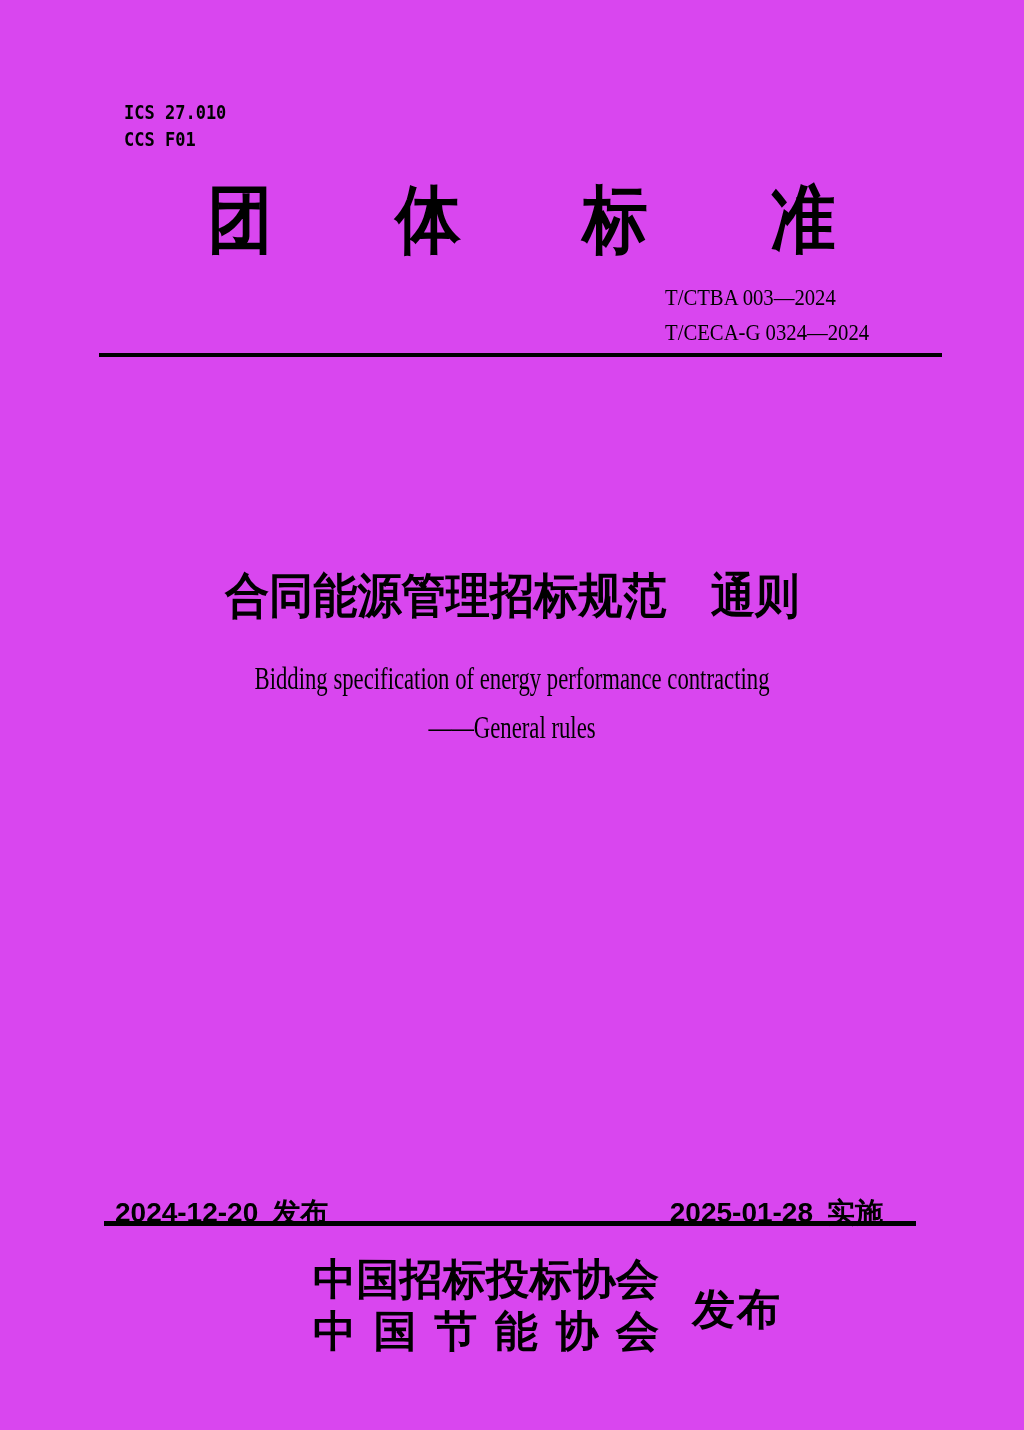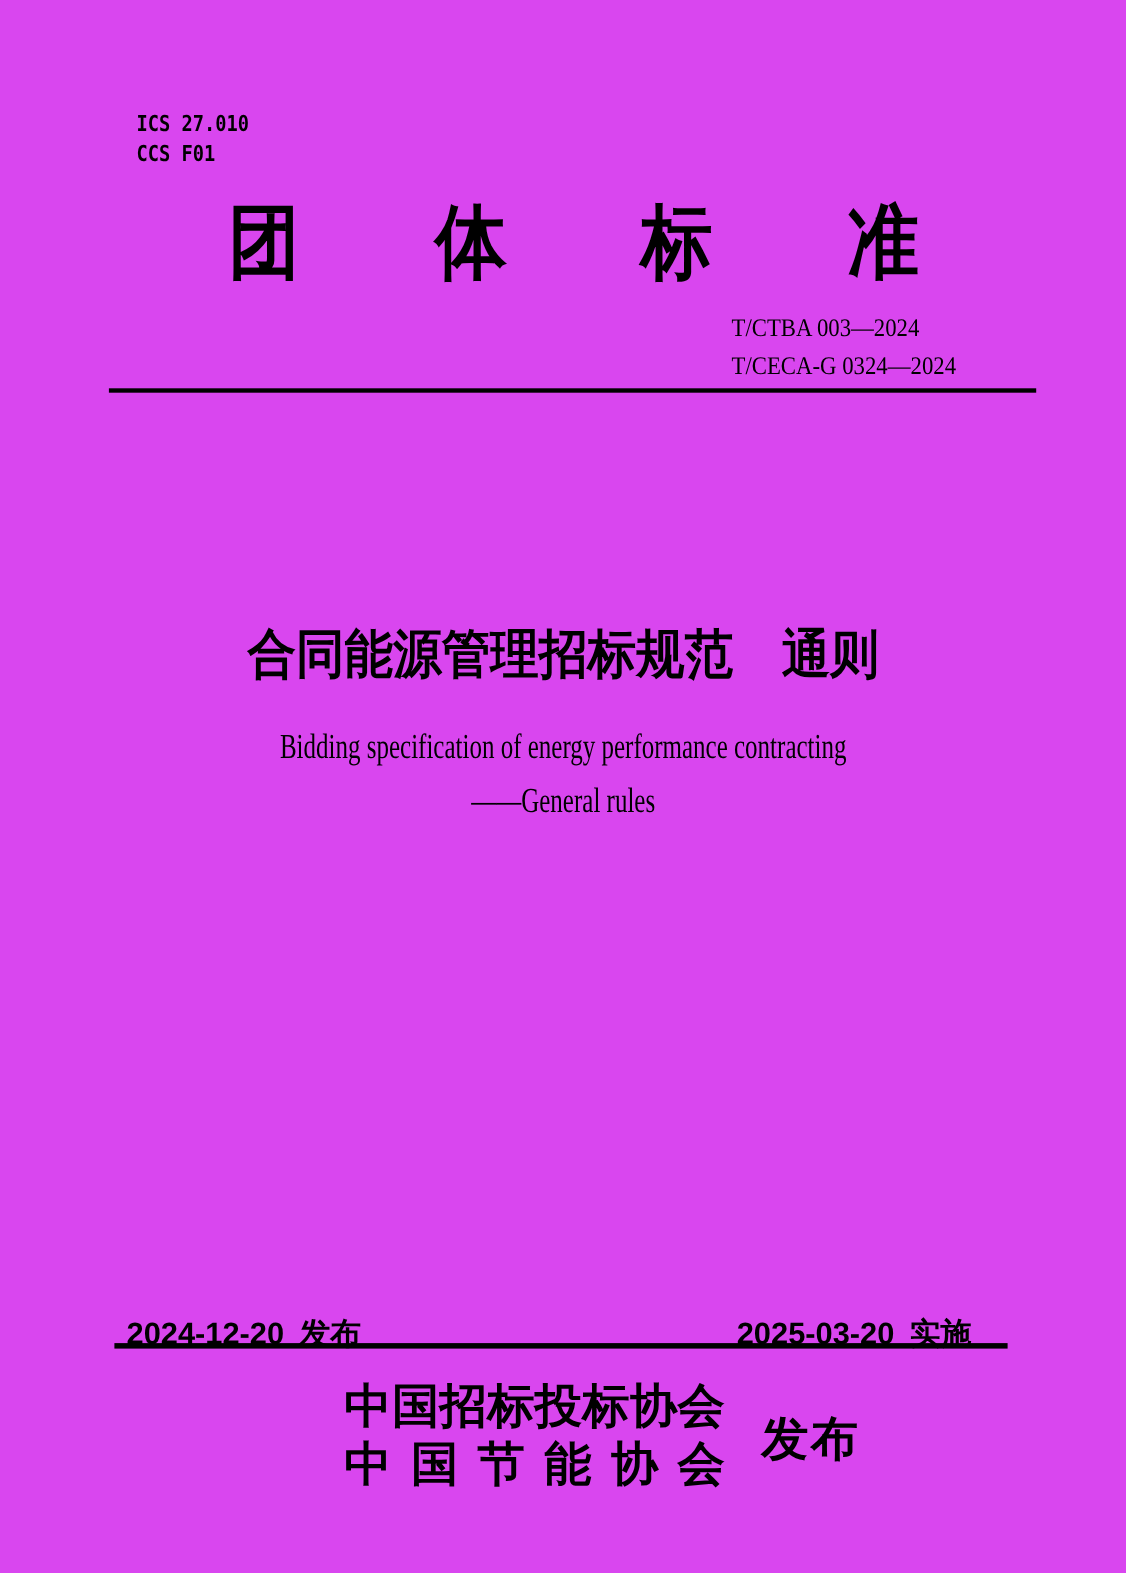--- a/index.html
+++ b/index.html
@@ -173,21 +173,21 @@
   <div class="title-en">Bidding specification of energy performance contracting</div>
 
   <div class="title-en-sub">——General rules</div>
 
   <div class="date-row">
     <div class="date-group">
       <span>2024-12-20</span>
       <span>发布</span>
     </div>
     <div class="date-group">
-      <span>2025-03-20</span>
+      <span>2025-01-28</span>
       <span>实施</span>
     </div>
   </div>
 
   <div class="rule rule-bottom"></div>
 
   <div class="publisher-names">
     <div class="publisher-line">
         <span>中</span>
         <span>国</span>

